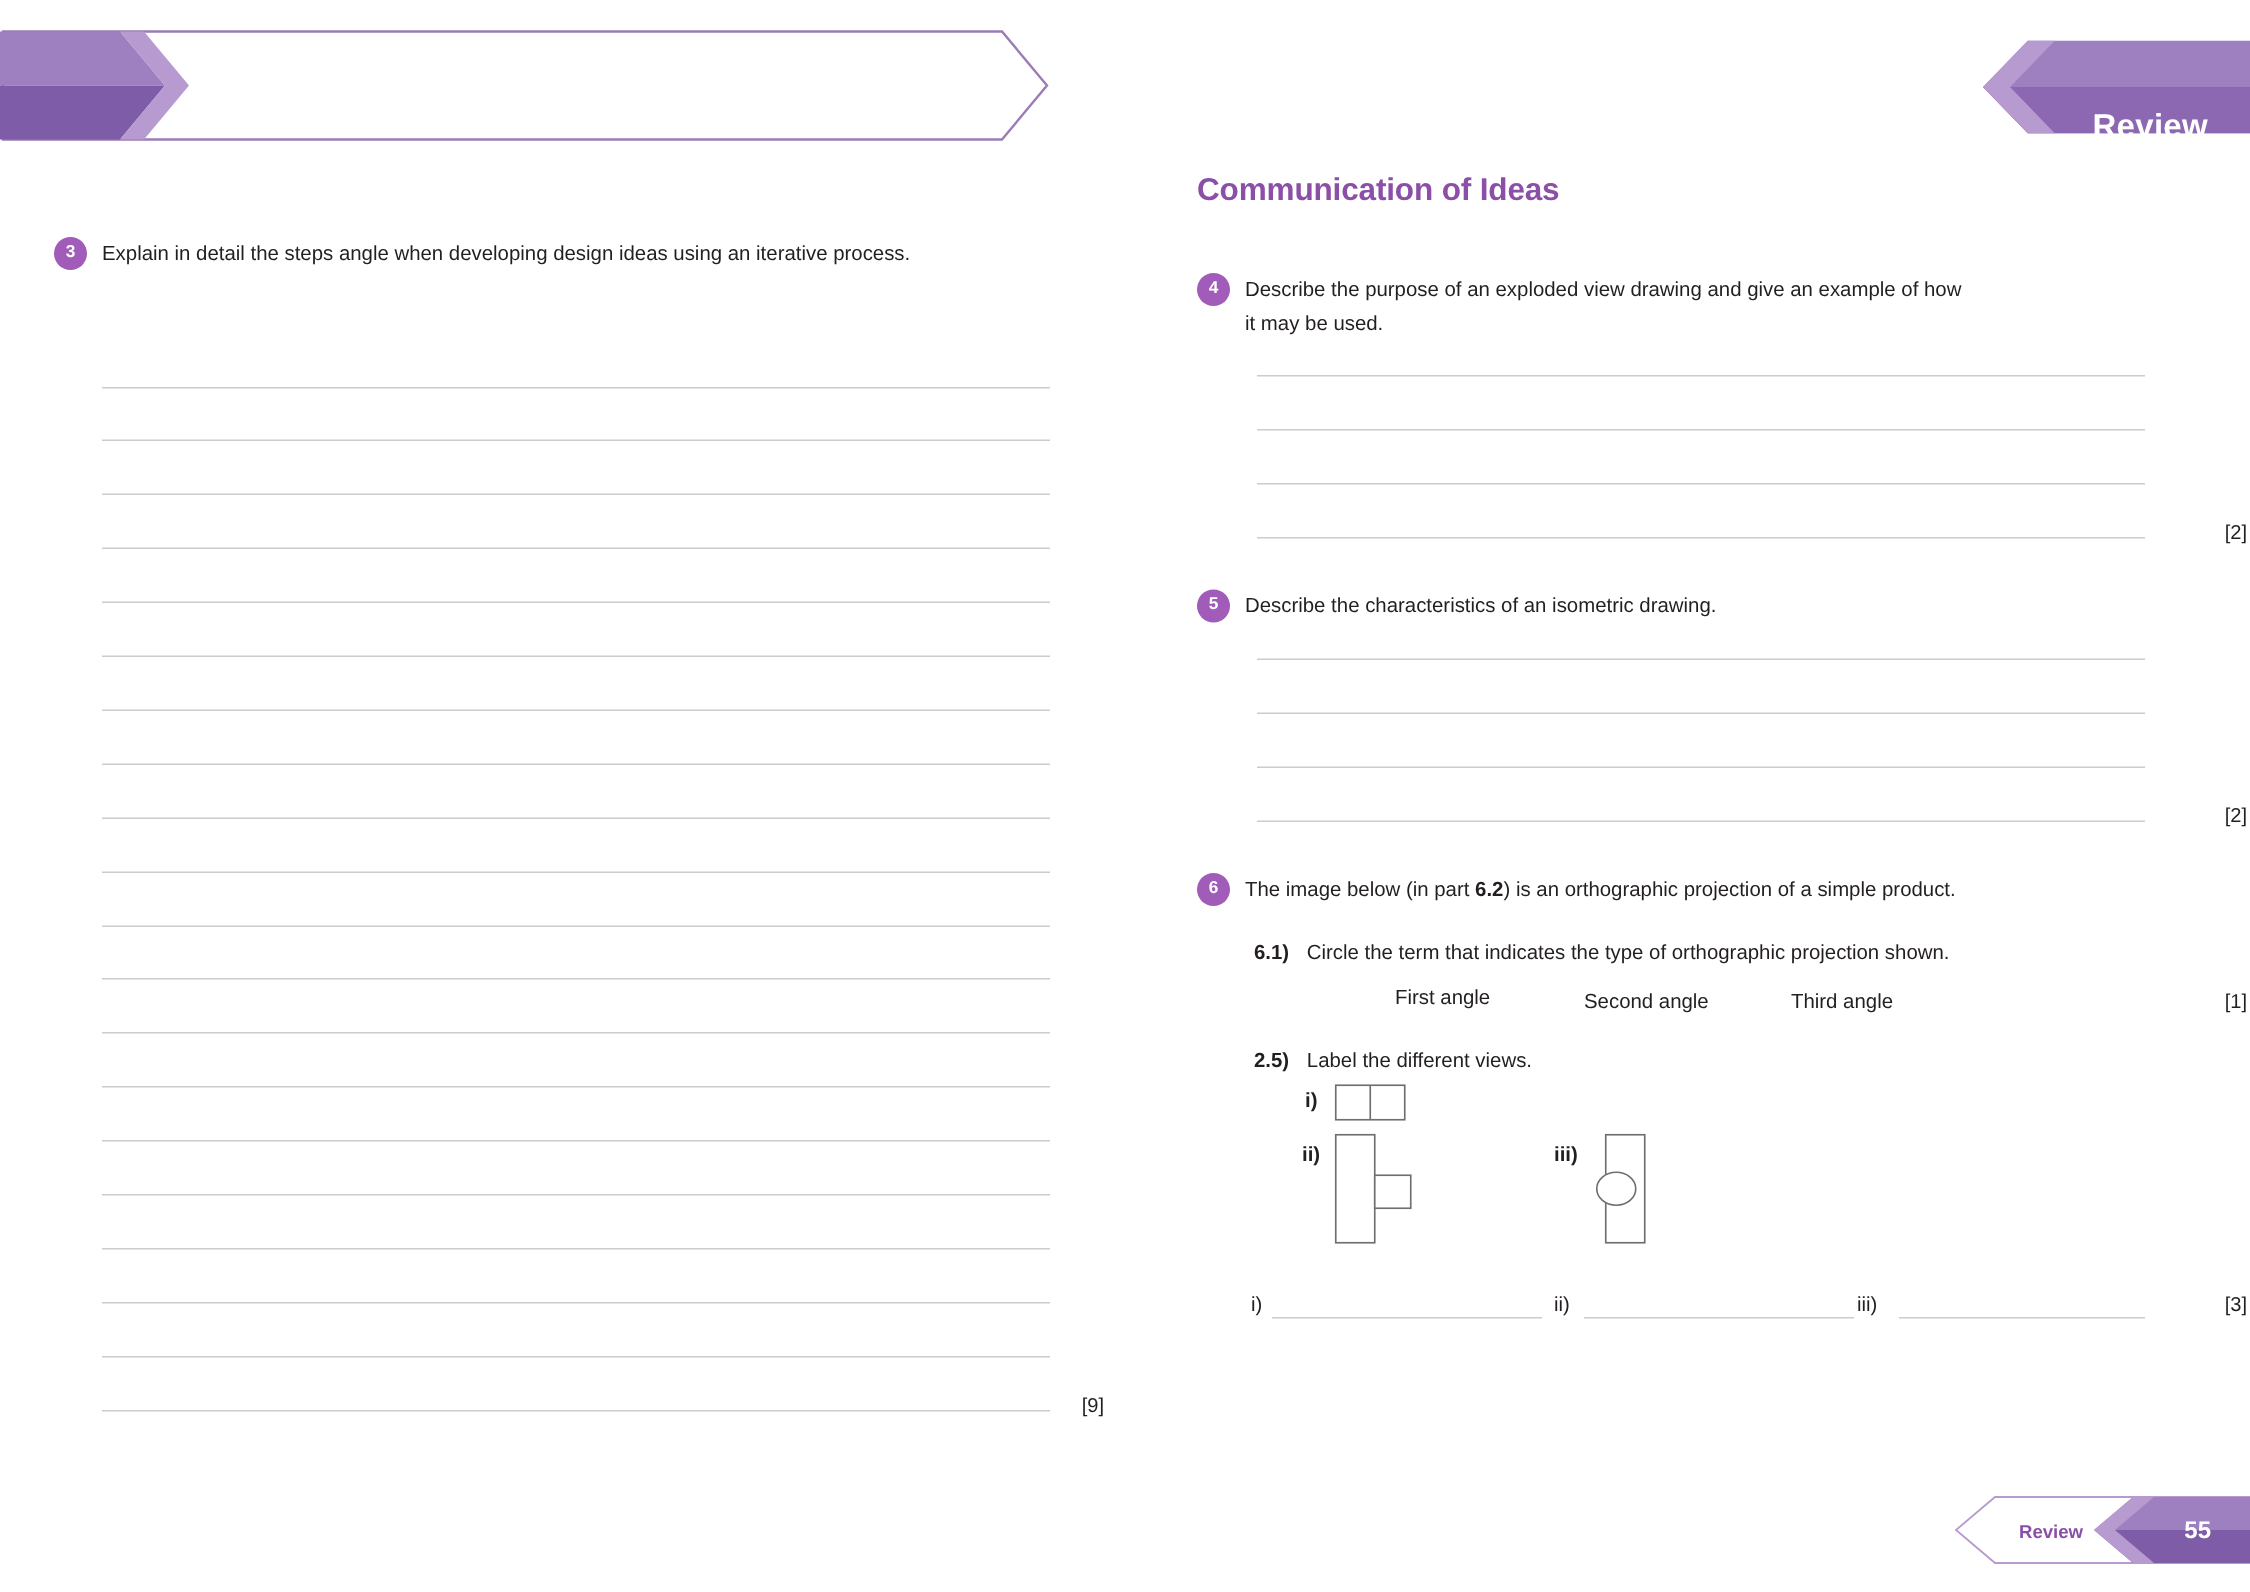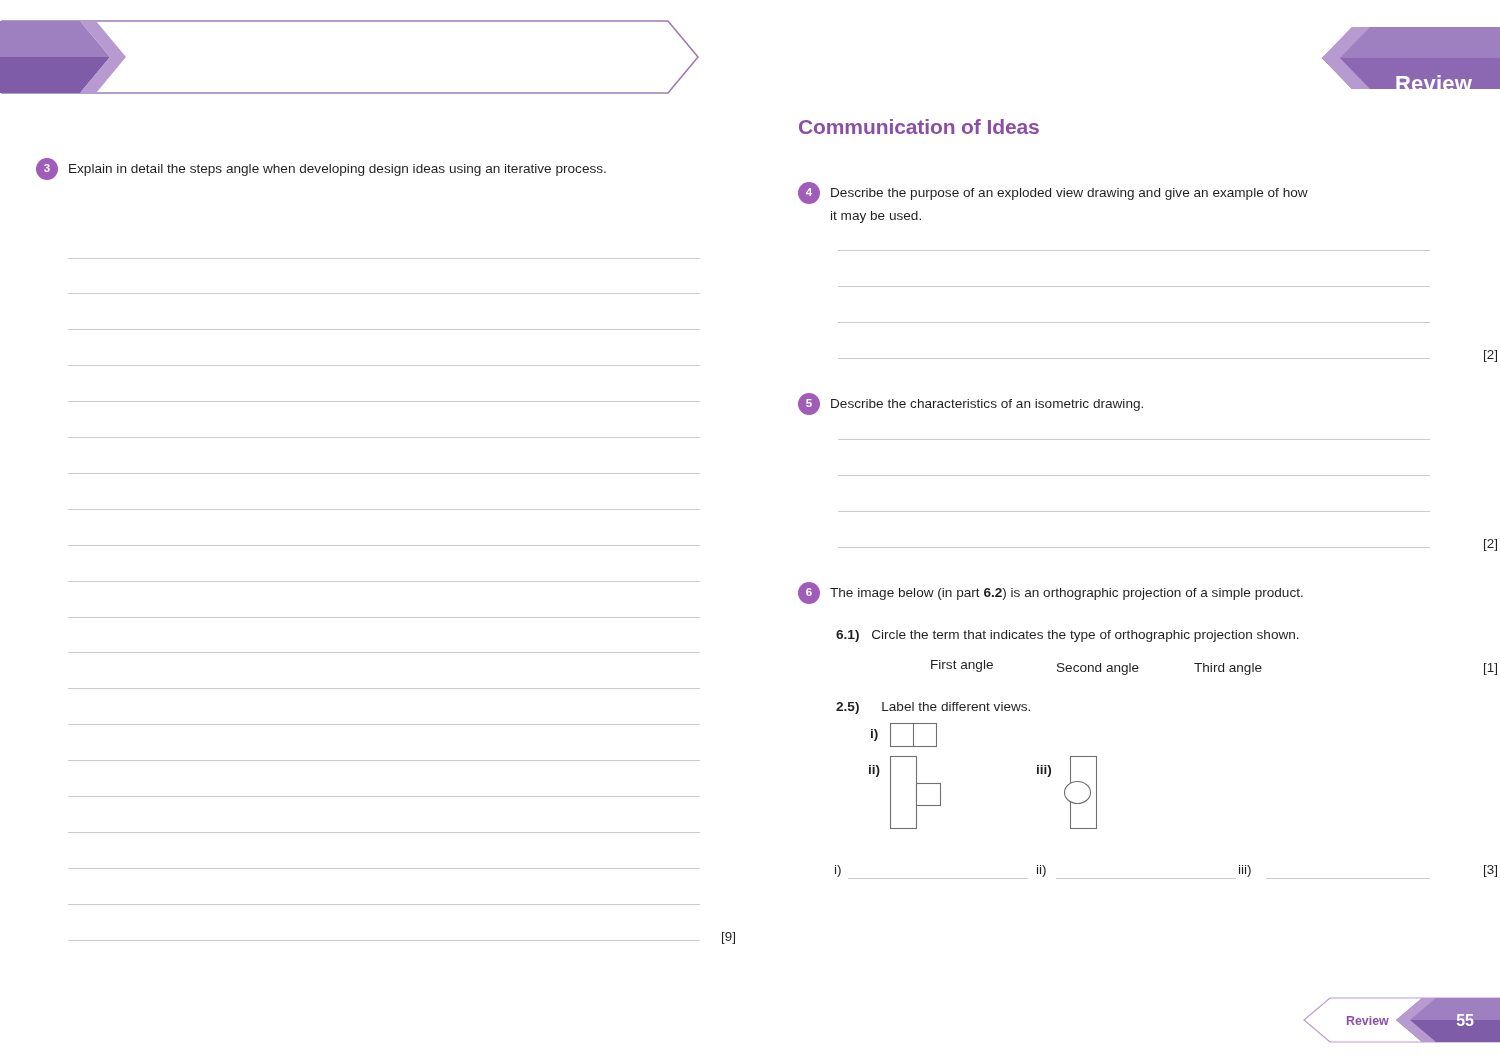--- a/index.html
+++ b/index.html
@@ -312,21 +312,21 @@
         <span style="padding-left:8px;">Circle the term that indicates the type of orthographic projection shown.</span>
       </div>
 
       <div class="term-option" style="left:132px;top:53px;">First angle</div>
       <div class="term-option" style="left:258px;top:56px;">Second angle</div>
       <div class="term-option" style="left:396px;top:56px;">Third angle</div>
       <div class="mark" style="left:640px;top:56px;width:60px;">[1]</div>
 
       <div class="subq" style="left:38px;top:92px;">
         <span class="subq-num">2.5)</span>
-        <span style="padding-left:8px;margin-left:10px;">Label the different views.</span>
+        <span style="padding-left:8px;">Label the different views.</span>
       </div>
 
       <div class="ortho-label" style="left:72px;top:122px;">i)</div>
       <div class="ortho" style="left:92px;top:119px;">
         <svg width="52" height="28" viewBox="0 0 52 28">
           <rect x="0.5" y="0.5" width="46" height="23" fill="#ffffff" stroke="#6f6f6f" stroke-width="1.1"></rect>
           <line x1="23.5" y1="0.5" x2="23.5" y2="23.5" stroke="#6f6f6f" stroke-width="1.1"></line>
         </svg>
       </div>
 

